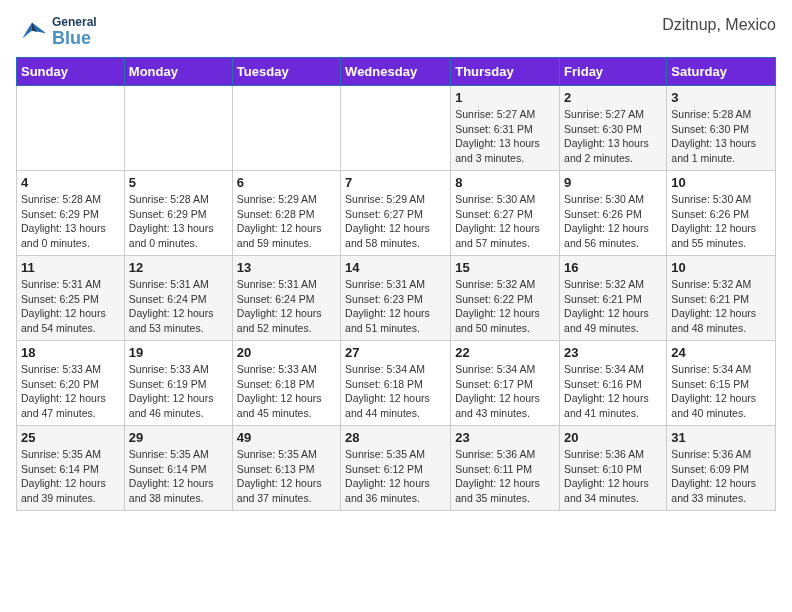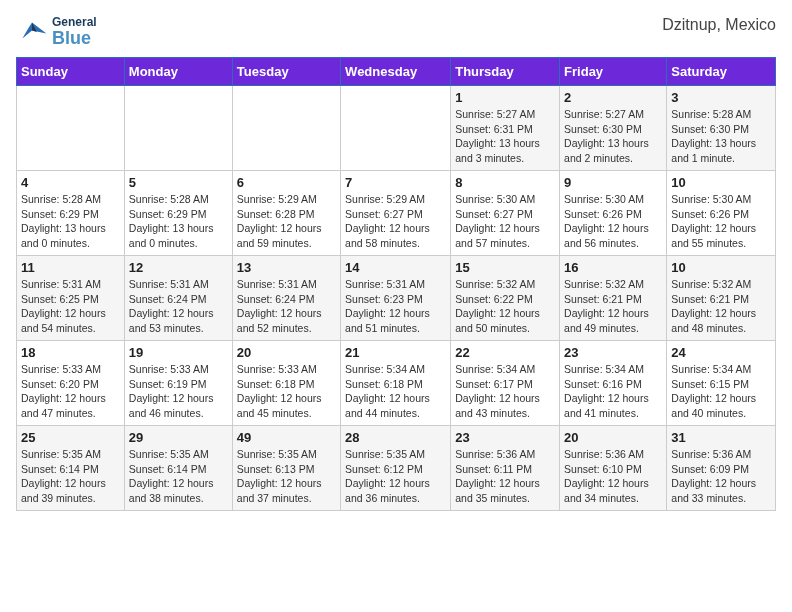--- a/index.html
+++ b/index.html
@@ -259,21 +259,21 @@
 and 46 minutes.</div>
         </td>
         <td>
           <span class="day-num">20</span>
           <div class="day-info" style="white-space: pre-line;">Sunrise: 5:33 AM
 Sunset: 6:18 PM
 Daylight: 12 hours
 and 45 minutes.</div>
         </td>
         <td>
-          <span class="day-num">21</span>
+          <span class="day-num">27</span>
           <div class="day-info" style="white-space: pre-line;">Sunrise: 5:34 AM
 Sunset: 6:18 PM
 Daylight: 12 hours
 and 44 minutes.</div>
         </td>
         <td>
           <span class="day-num">22</span>
           <div class="day-info" style="white-space: pre-line;">Sunrise: 5:34 AM
 Sunset: 6:17 PM
 Daylight: 12 hours

